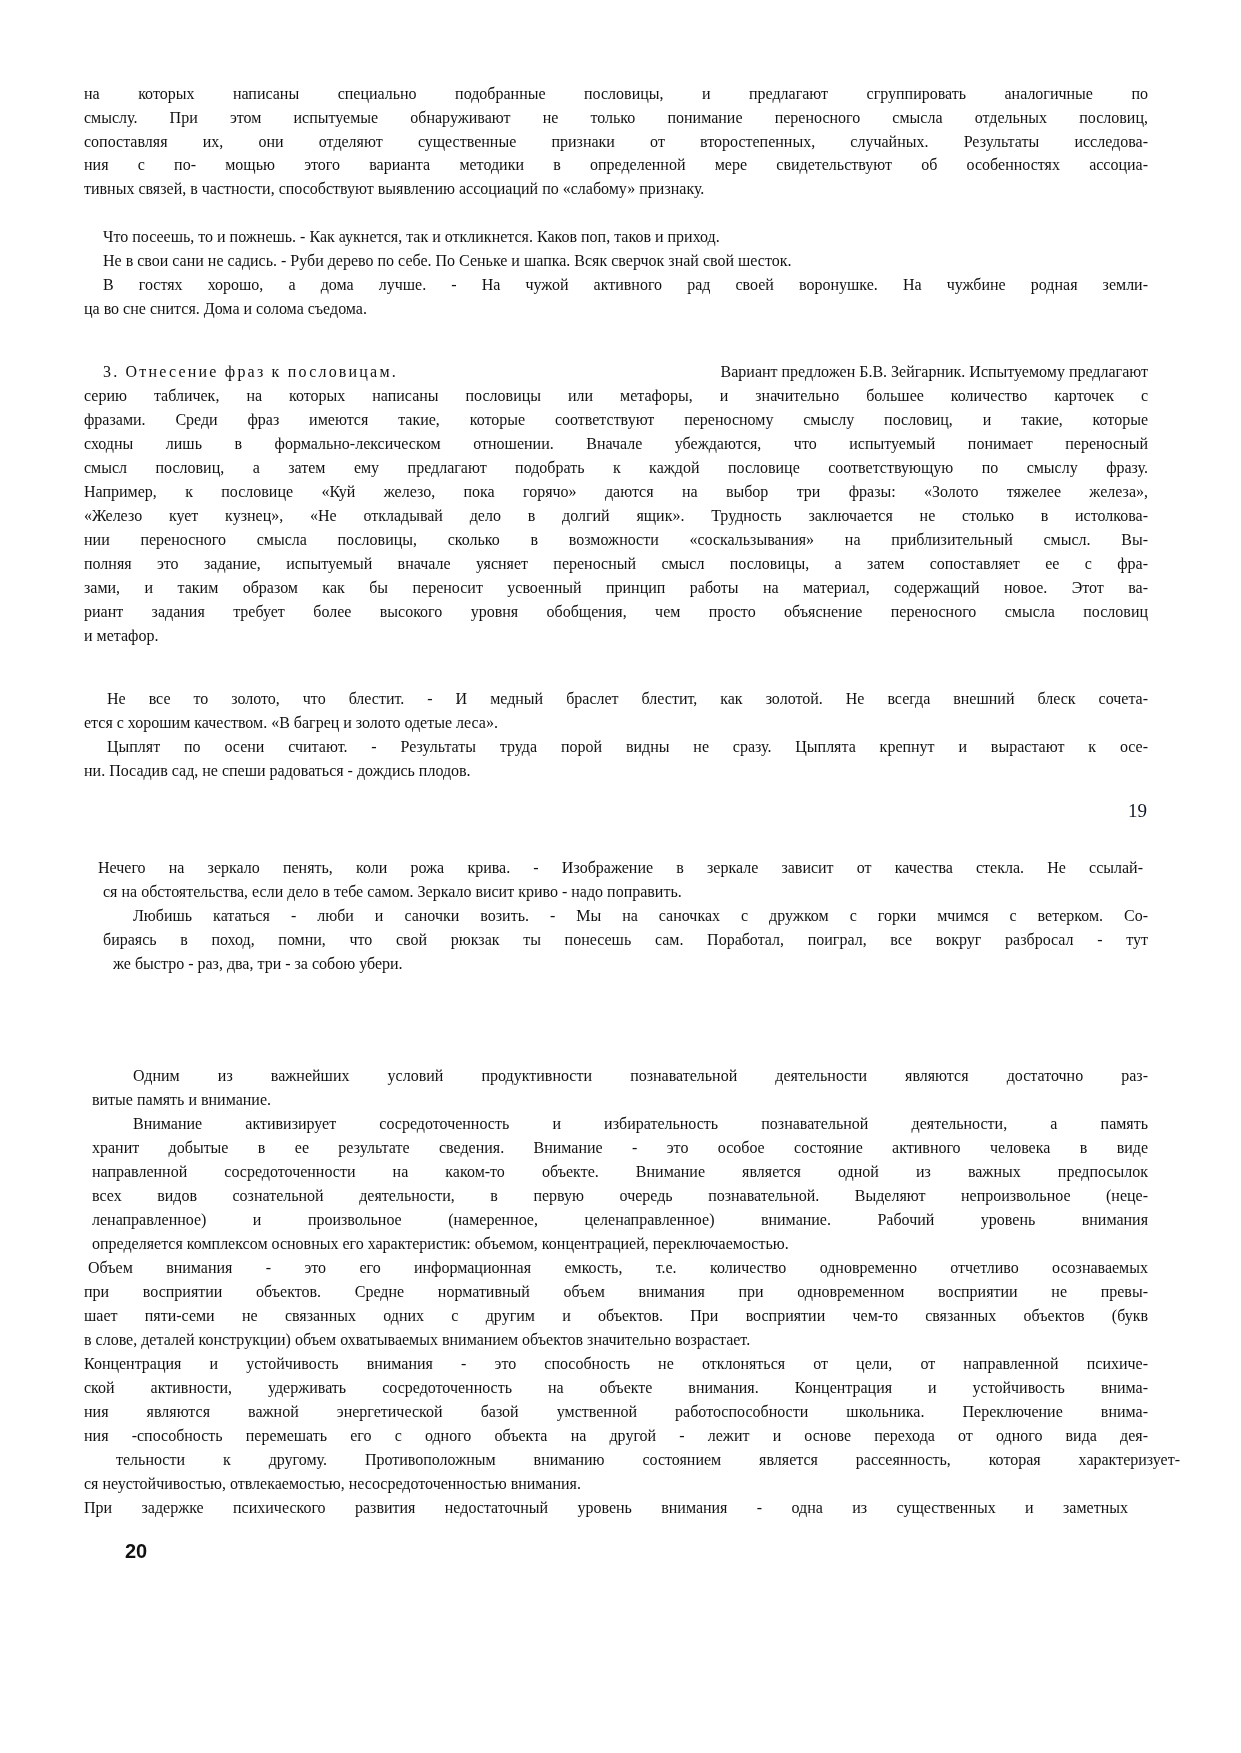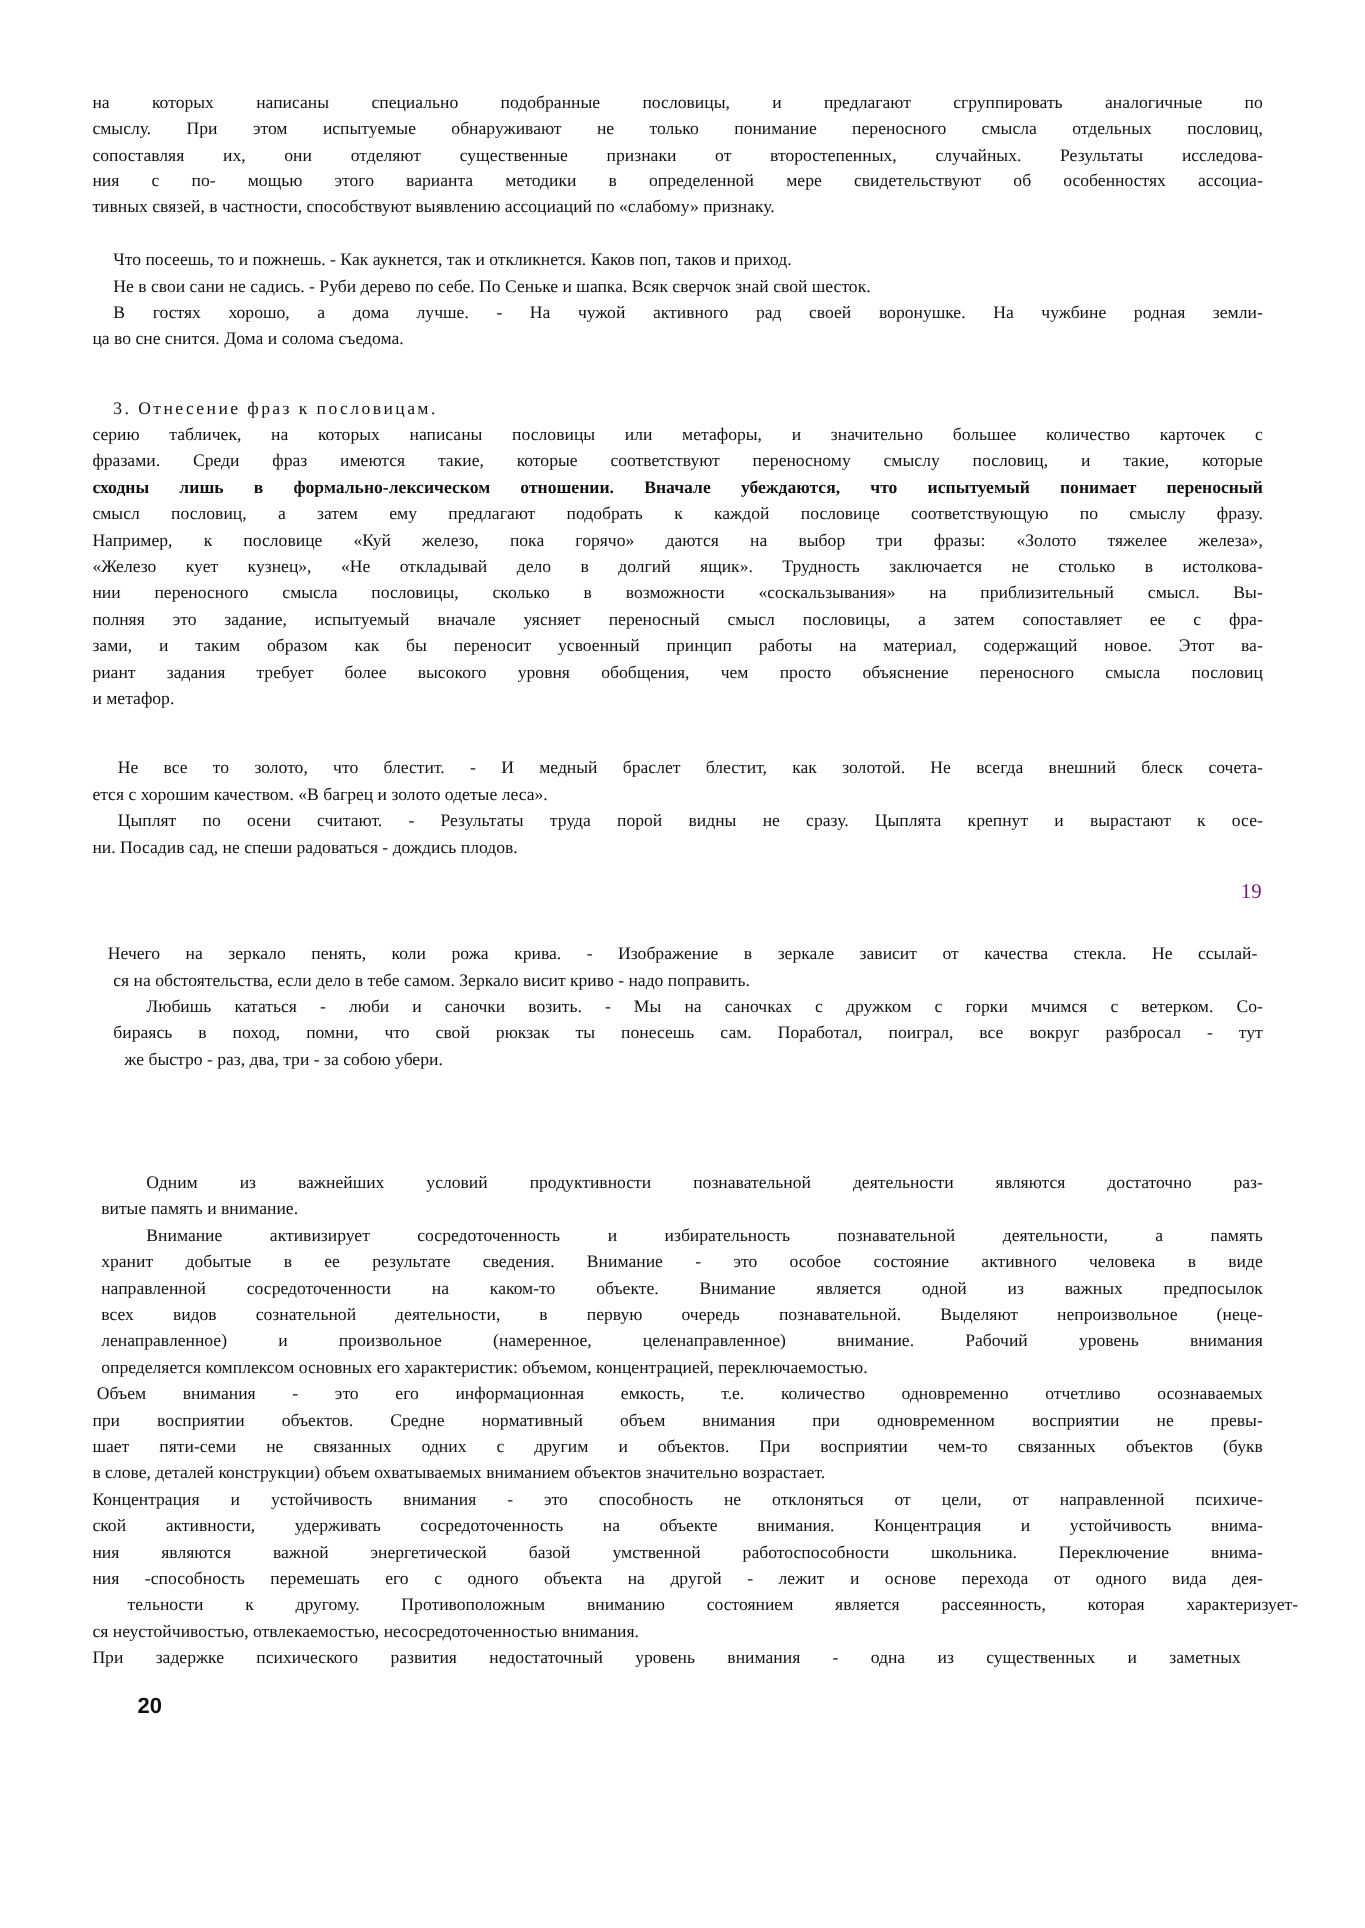--- a/index.html
+++ b/index.html
@@ -20,21 +20,21 @@
     position: absolute;
     font-family: "Liberation Sans", "DejaVu Sans", sans-serif;
     font-weight: bold;
     font-size: 22px;
     color: #111;
     white-space: nowrap;
   }
   .pageno-serif {
     position: absolute;
     font-family: "Liberation Serif", "DejaVu Serif", serif;
-    font-size: 19px; color: #701a75;
+    font-size: 19px; color: #0f172a;
   }
   .pageno-sans {
     position: absolute;
     font-family: "Liberation Sans", "DejaVu Sans", sans-serif;
     font-weight: bold; font-size: 20px; color: #111; margin-left: 37px;
   }
 </style>
 </head>
 <body>
 
@@ -51,24 +51,25 @@
   <div>
     <div class="ln" style="left:103px;top:225px;">Что посеешь, то и пожнешь. - Как аукнется, так и откликнется. Каков поп, таков и приход.</div>
     <div class="ln" style="left:103px;top:249px;">Не в свои сани не садись. - Руби дерево по себе. По Сеньке и шапка. Всяк сверчок знай свой шесток.</div>
     <div class="ln just" style="left:103px;top:273px;width:1045px;">В гостях хорошо, а дома лучше. - На чужой активного рад своей воронушке. На чужбине родная земли-</div>
     <div class="ln" style="left:84px;top:297px;">ца во сне снится. Дома и солома съедома.</div>
   </div>
 
   <div>
     <div class="ln" style="left:103px;top:360px;width:1045px;display:flex;justify-content:space-between;">
       <span class="spaced">3. Отнесение фраз к пословицам.</span>
+      <span style="flex:1;text-align:right;"> Вариант предложен Б.В. Зейгарник. Испытуемому предлагают</span>
     </div>
     <div class="ln just" style="left:84px;top:384px;width:1064px;">серию табличек, на которых написаны пословицы или метафоры, и значительно большее количество карточек с</div>
     <div class="ln just" style="left:84px;top:408px;width:1064px;">фразами. Среди фраз имеются такие, которые соответствуют переносному смыслу пословиц, и такие, которые</div>
-    <div class="ln just" style="left:84px;top:432px;width:1064px;font-weight:bold;">сходны лишь в формально-лексическом отношении. Вначале убеждаются, что испытуемый понимает переносный</div>
+    <div class="ln just" style="left:84px;top:432px;width:1064px;">сходны лишь в формально-лексическом отношении. Вначале убеждаются, что испытуемый понимает переносный</div>
     <div class="ln just" style="left:84px;top:456px;width:1064px;">смысл пословиц, а затем ему предлагают подобрать к каждой пословице соответствующую по смыслу фразу.</div>
     <div class="ln just" style="left:84px;top:480px;width:1064px;">Например, к пословице «Куй железо, пока горячо» даются на выбор три фразы: «Золото тяжелее железа»,</div>
     <div class="ln just" style="left:84px;top:504px;width:1064px;">«Железо кует кузнец», «Не откладывай дело в долгий ящик». Трудность заключается не столько в истолкова-</div>
     <div class="ln just" style="left:84px;top:528px;width:1064px;">нии переносного смысла пословицы, сколько в возможности «соскальзывания» на приблизительный смысл. Вы-</div>
     <div class="ln just" style="left:84px;top:552px;width:1064px;">полняя это задание, испытуемый вначале уясняет переносный смысл пословицы, а затем сопоставляет ее с фра-</div>
     <div class="ln just" style="left:84px;top:576px;width:1064px;">зами, и таким образом как бы переносит усвоенный принцип работы на материал, содержащий новое. Этот ва-</div>
     <div class="ln just" style="left:84px;top:600px;width:1064px;">риант задания требует более высокого уровня обобщения, чем просто объяснение переносного смысла пословиц</div>
     <div class="ln" style="left:84px;top:624px;">и метафор.</div>
   </div>
 

